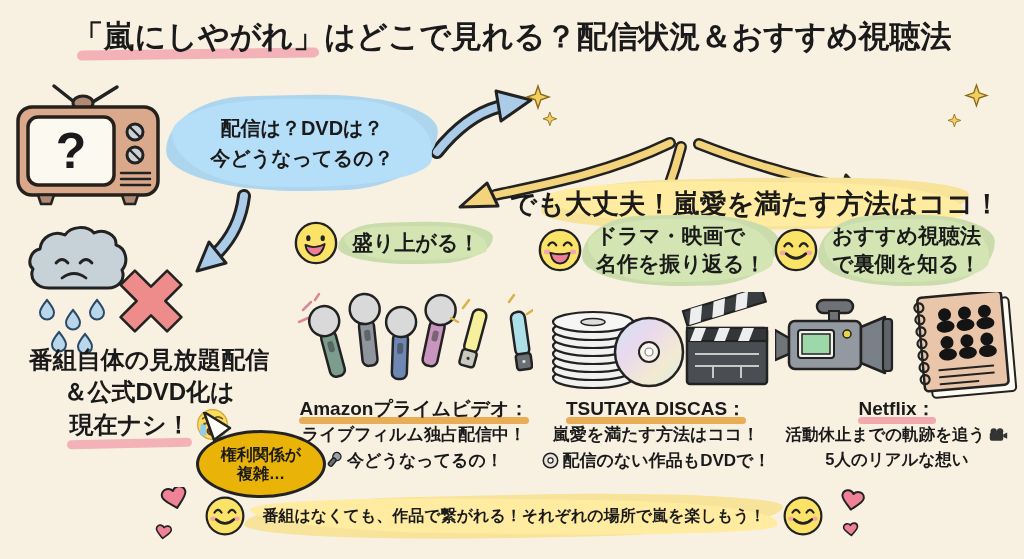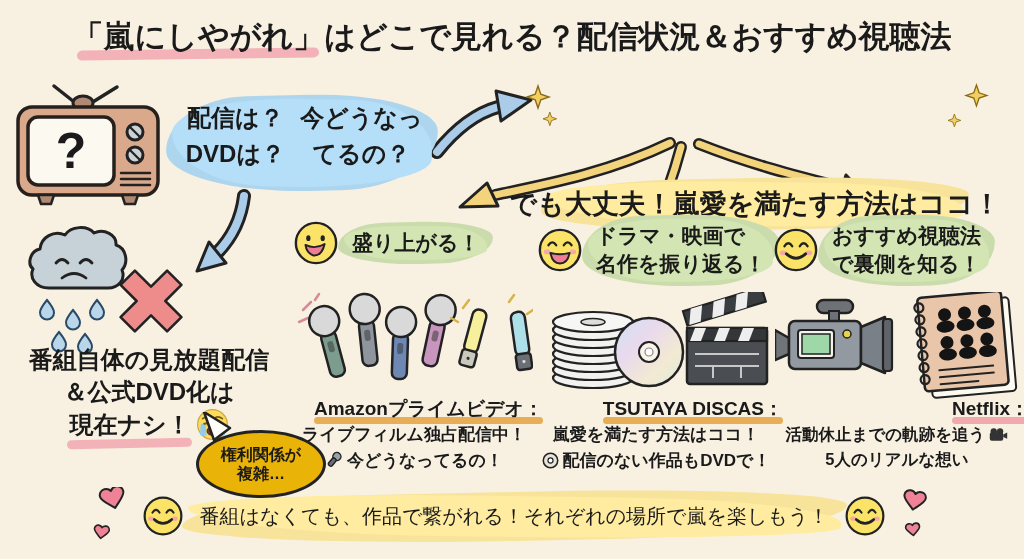--- a/index.html
+++ b/index.html
@@ -13,52 +13,52 @@
   .title{top:16px;left:0;width:100%;text-align:center;font-size:31px;font-weight:700;z-index:3;white-space:nowrap}
   .t-hl{position:relative;display:inline-block}
   .t-hl::after{content:"";position:absolute;left:4px;right:6px;bottom:-1px;height:10px;
     background:#f3b2b7;border-radius:6px;z-index:-1;transform:rotate(-0.8deg)}
   
   .blob{position:relative;z-index:3}
   .blob::before{content:"";position:absolute;inset:-5px -10px;background:var(--blob);
     border-radius:30% 46% 36% 52% / 56% 40% 60% 44%;z-index:-1;transform:rotate(-1.2deg)}
   .blob::after{content:"";position:absolute;inset:-1px -4px;background:var(--blob);
     border-radius:46% 32% 52% 38% / 40% 56% 34% 60%;z-index:-1;transform:rotate(0.8deg);filter:brightness(1.04)}
-  .q-blob{--blob:#aed5ee;left:176px;top:100px;width:252px;height:86px;display:flex;flex-direction:row;
-    justify-content:center;text-align:center;font-size:24px;font-weight:900;line-height:1.5}
+  .q-blob{--blob:#aed5ee;left:176px;top:100px;width:252px;height:86px;display:flex;flex-direction:column;
+    justify-content:center;text-align:center;font-size:20px;font-weight:900;line-height:1.5}
   .sol-blob{--blob:#f7e39a;left:551px;top:97px;width:408px;height:42px;display:flex;align-items:center;
     justify-content:center;font-size:27px;font-weight:900;white-space:nowrap}
   
   .nostream{left:8px;top:344px;width:282px;text-align:center;font-size:24px;font-weight:900;line-height:1.33;z-index:3}
   .ns-line3{display:inline-flex;align-items:flex-end;gap:5px}
   .u-pink-big{position:relative;display:inline-block}
   .u-pink-big::after{content:"";position:absolute;left:-2px;right:-2px;bottom:-7px;height:9px;
     background:#f3b2b7;border-radius:5px;transform:rotate(-1.2deg)}
   .bubble{left:196px;top:430px;width:124px;height:62px;background:#eab308;border:3px solid #222;
     border-radius:50%;display:flex;flex-direction:column;align-items:center;justify-content:center;
     font-size:16px;font-weight:800;line-height:1.2;z-index:5;text-align:center}
   .bubble-tail{left:200px;top:412px;z-index:6}
   
   .col{top:220px;height:280px;z-index:3}
   .col1{left:293px;width:242px}
   .col2{left:537px;width:238px}
   .col3{left:773px;width:248px}
   .col-header{display:flex;align-items:center;gap:9px}
   .hl-green{--blob:#cadcab;font-size:21px;font-weight:900;line-height:1.35;padding:2px 4px}
   .col-illust{position:absolute;top:72px;left:50%;transform:translateX(-50%)}
-  .col-service{position:absolute;top:176px;left:-8px;right:-8px;text-align:right}
+  .col-service{position:absolute;top:176px;left:-8px;right:-8px;text-align:center}
   .svc-name{font-size:19px;font-weight:900;display:inline-block;position:relative;white-space:nowrap}
   .svc-name::after{content:"";position:absolute;left:0;right:0;bottom:-2px;height:7px;border-radius:4px;z-index:-1}
   .u-orange::after{background:#e9ad55}
   .u-pink::after{background:#f2a9ad}
   .svc-line{font-size:17px;font-weight:900;line-height:1.5;display:flex;justify-content:center;align-items:center;gap:4px;white-space:nowrap}
   .col3 .svc-line{font-size:16.5px}
   
   .footer{left:0;right:0;top:487px;display:flex;align-items:center;justify-content:center;gap:8px;z-index:3}
-  .f-blob{--blob:#f7e39a;font-size:20px;font-weight:400;padding:6px 8px;white-space:nowrap}
+  .f-blob{--blob:#f7e39a;font-size:16px;font-weight:700;padding:6px 8px;white-space:nowrap}
   
   .tv-q{left:28px;top:119px;width:86px;height:64px;display:flex;align-items:center;justify-content:center;
     font-size:50px;font-weight:900;z-index:4}
   svg{display:block}
 </style>
 </head>
 <body>
 
 <svg class="abs" style="left:0;top:0;z-index:2;pointer-events:none" width="1024" height="559" viewBox="0 0 1024 559">
   <g>

